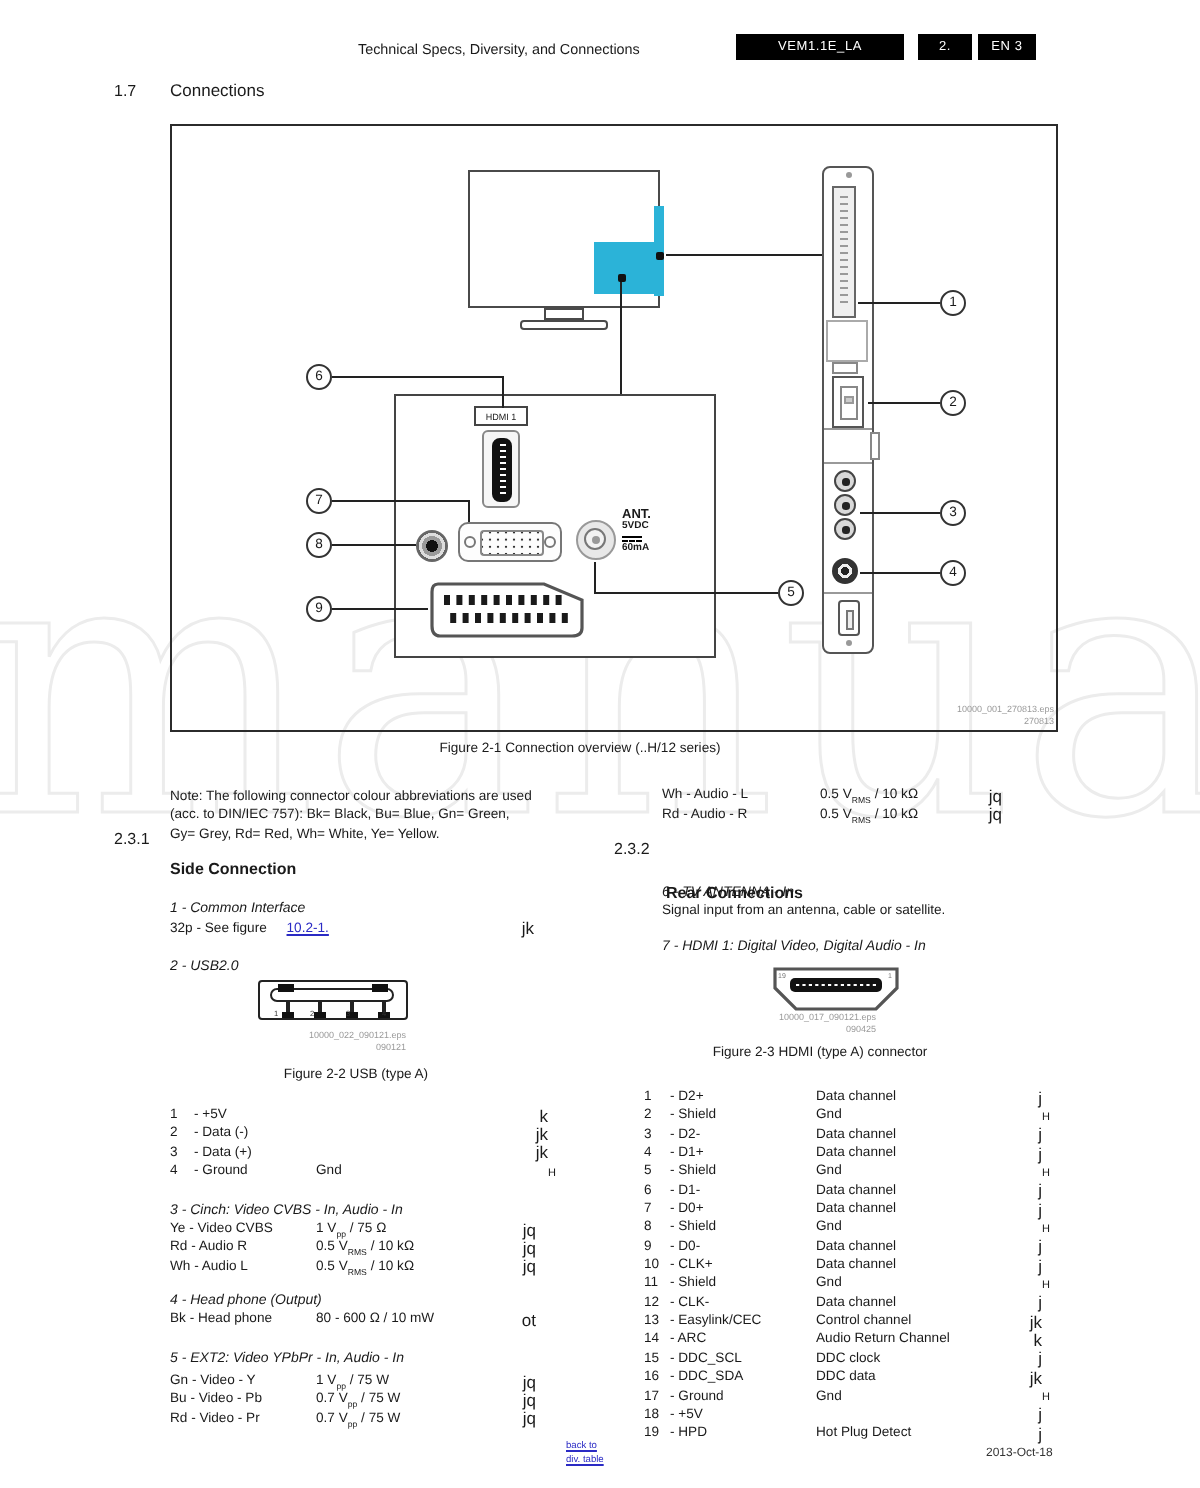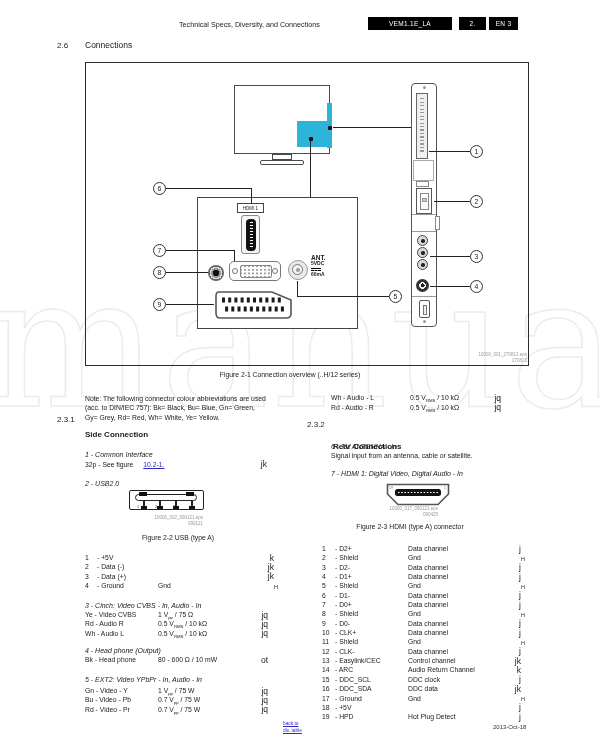--- a/index.html
+++ b/index.html
@@ -45,21 +45,21 @@
 <body>
 
 <div class="page">
   <div class="wm">manuali</div>
 
   <div class="abs hdrtitle">Technical Specs, Diversity, and Connections</div>
   <div class="abs badge" style="left:368px;width:84px">VEM1.1E_LA</div>
   <div class="abs badge" style="left:459px;width:27px">2.</div>
   <div class="abs badge" style="left:489px;width:29px">EN 3</div>
 
-  <div class="abs secnum" style="left:57px;top:41px">2.6</div>
+  <div class="abs secnum" style="left:57px;top:41px">1.7</div>
   <div class="abs" style="left:85px;top:40px;font-size:8.5px">Connections</div>
 
   <div class="abs" style="left:85px;top:62px;width:444px;height:304px;border:1.5px solid #2b2b2b"></div>
 
   <div class="abs" style="left:234px;top:85px;width:96px;height:69px;border:1.5px solid #4a4a4a"></div>
   <div class="abs" style="left:272px;top:154px;width:20px;height:6px;border:1px solid #4a4a4a"></div>
   <div class="abs" style="left:260px;top:160px;width:44px;height:5px;border:1px solid #4a4a4a;border-radius:2px"></div>
   <div class="cyan" style="left:327px;top:103px;width:5px;height:45px"></div>
   <div class="cyan" style="left:297px;top:121px;width:30px;height:26px"></div>
   <div class="dot" style="left:328px;top:126px"></div>

